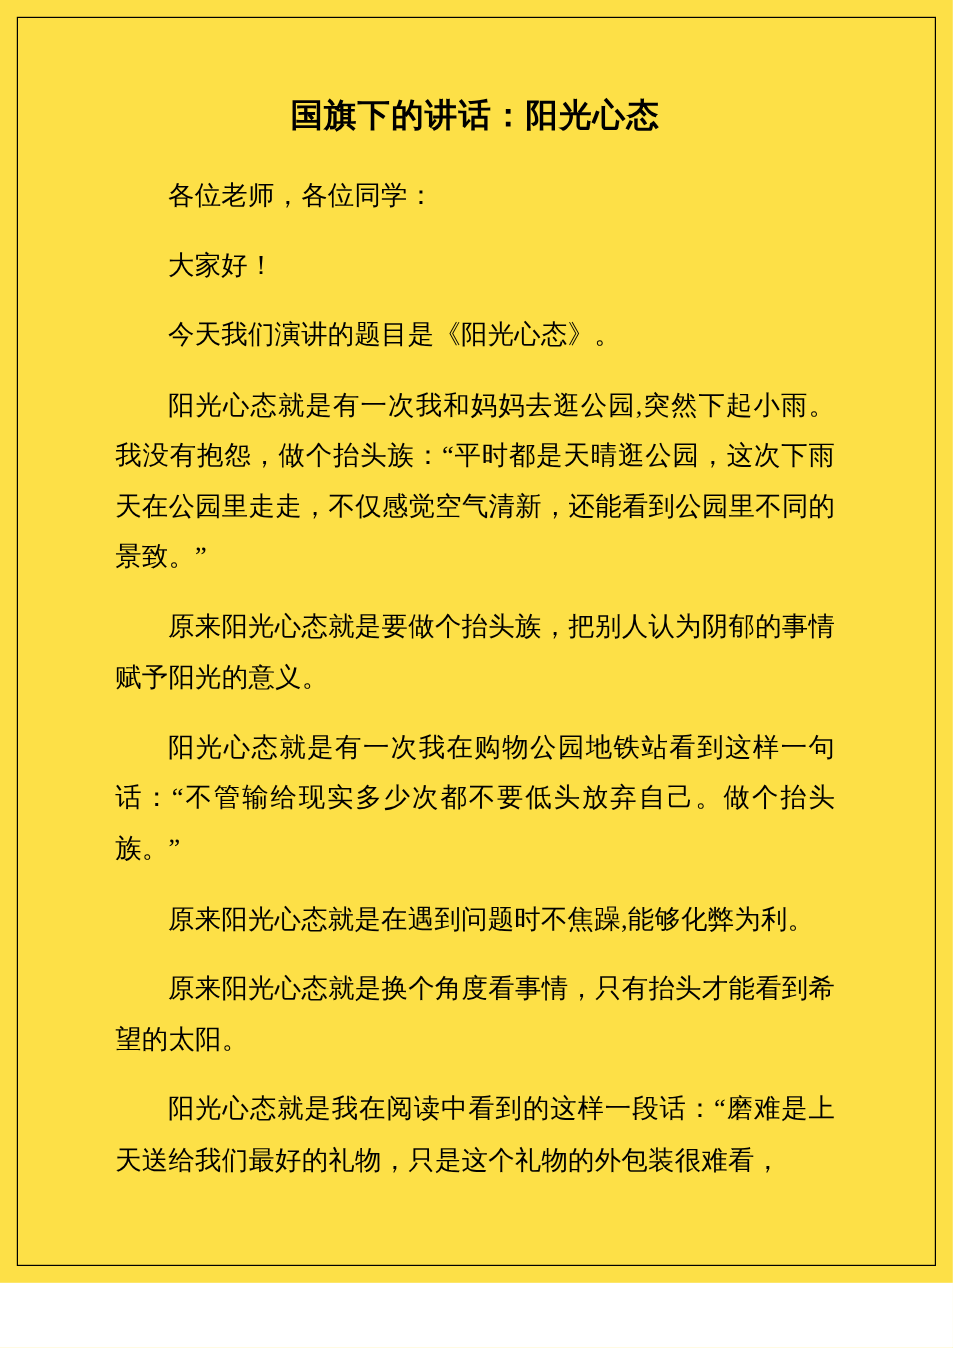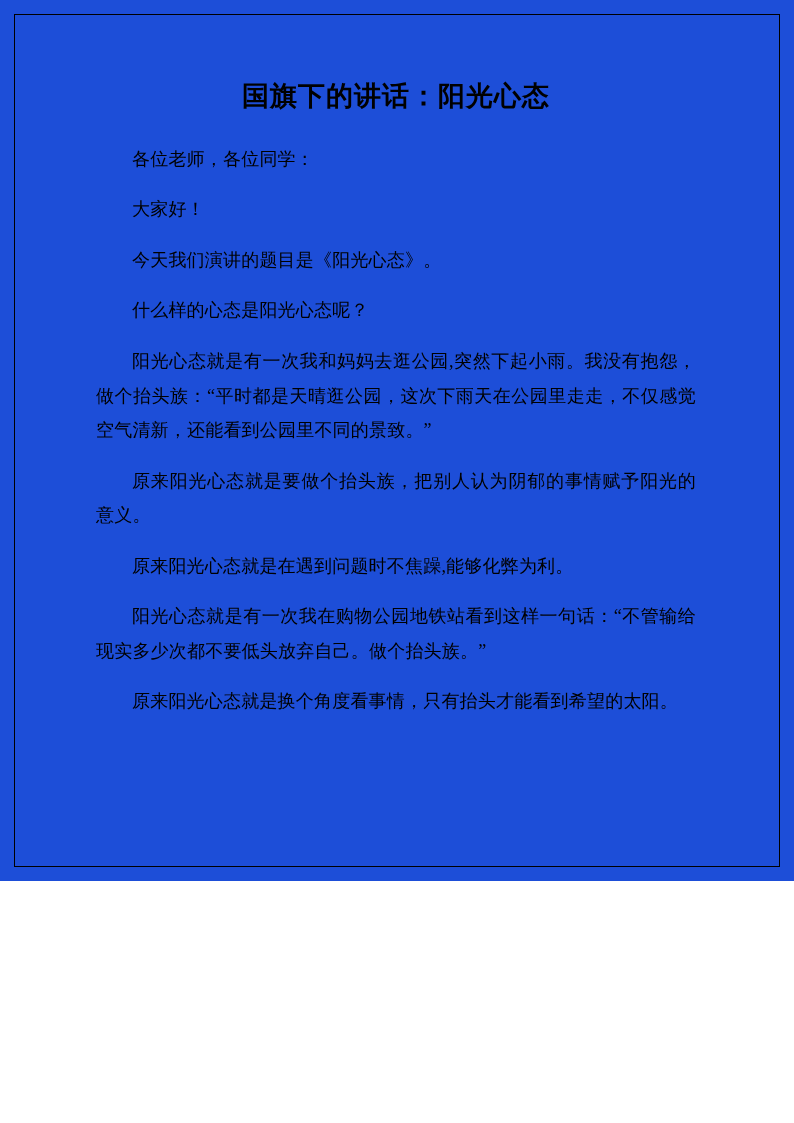--- a/index.html
+++ b/index.html
@@ -10,23 +10,23 @@
   body {
     width: 794px;
     height: 1123px;
     font-family: "Liberation Serif", "DejaVu Serif", serif;
     color: #000000;
     overflow: hidden;
   }
   .page {
     position: relative;
     width: 794px;
-    height: 881px;
+    height: 1069px;
     box-sizing: border-box;
-    background: #1d4ed8;
+    background: #fde047;
   }
   .page-border {
     position: absolute;
     left: 14px;
     top: 14px;
     right: 14px;
     bottom: 14px;
     border: 1px solid #000000;
     pointer-events: none;
   }
@@ -39,21 +39,21 @@
   .doc-title {
     font-family: "Liberation Serif", "DejaVu Serif", serif;
     font-size: 27px;
     font-weight: bold;
     text-align: center;
     letter-spacing: 1px;
     margin: 0 0 26px 0;
     line-height: 1.4;
   }
   .para {
-    font-size: 18px;
+    font-size: 22px;
     line-height: 1.92;
     text-indent: 2em;
     margin: 16px 0 3px 0;
     text-align: justify;
     text-justify: inter-ideograph;
     letter-spacing: 0.2px;
   }
   .para.tight {
     margin-bottom: 2px;
   }
@@ -61,20 +61,20 @@
 </head>
 <body>
 
 <div class="page">
   <div class="page-border"></div>
   <div class="content">
     <h1 class="doc-title">国旗下的讲话：阳光心态</h1>
     <p class="para tight">各位老师，各位同学：</p>
     <p class="para tight">大家好！</p>
     <p class="para tight">今天我们演讲的题目是《阳光心态》。</p>
-    <p class="para tight">什么样的心态是阳光心态呢？</p>
     <p class="para">阳光心态就是有一次我和妈妈去逛公园,突然下起小雨。我没有抱怨，做个抬头族：“平时都是天晴逛公园，这次下雨天在公园里走走，不仅感觉空气清新，还能看到公园里不同的景致。”</p>
     <p class="para">原来阳光心态就是要做个抬头族，把别人认为阴郁的事情赋予阳光的意义。</p>
+    <p class="para">阳光心态就是有一次我在购物公园地铁站看到这样一句话：“不管输给现实多少次都不要低头放弃自己。做个抬头族。”</p>
     <p class="para">原来阳光心态就是在遇到问题时不焦躁,能够化弊为利。</p>
-    <p class="para">阳光心态就是有一次我在购物公园地铁站看到这样一句话：“不管输给现实多少次都不要低头放弃自己。做个抬头族。”</p>
     <p class="para">原来阳光心态就是换个角度看事情，只有抬头才能看到希望的太阳。</p>
+    <p class="para">阳光心态就是我在阅读中看到的这样一段话：“磨难是上天送给我们最好的礼物，只是这个礼物的外包装很难看，</p>
   </div>
 </div>
 
 </body></html>

